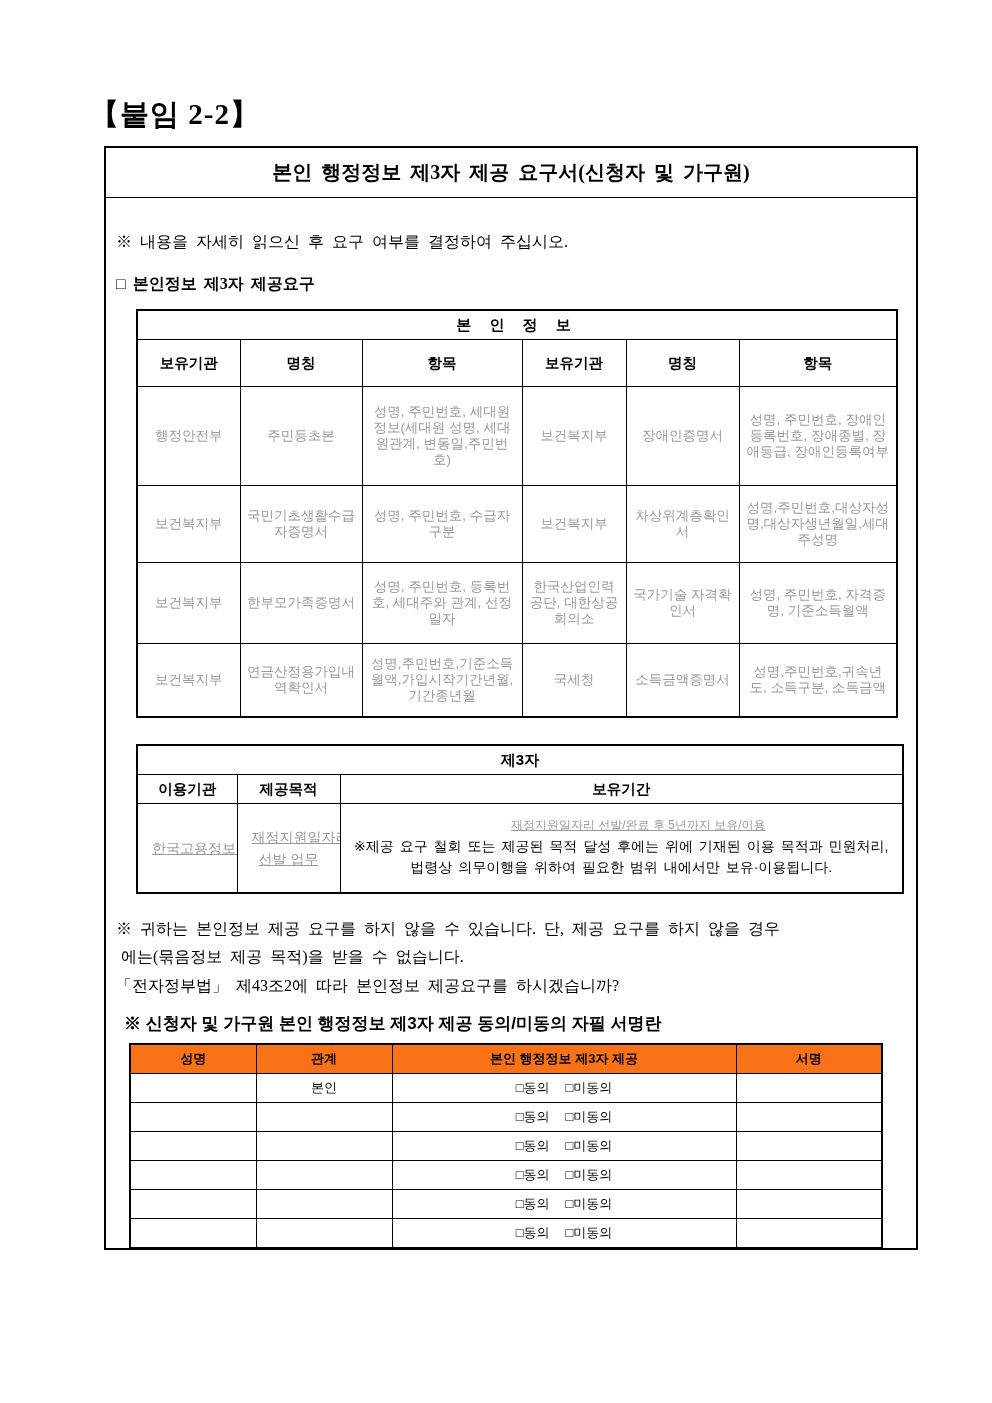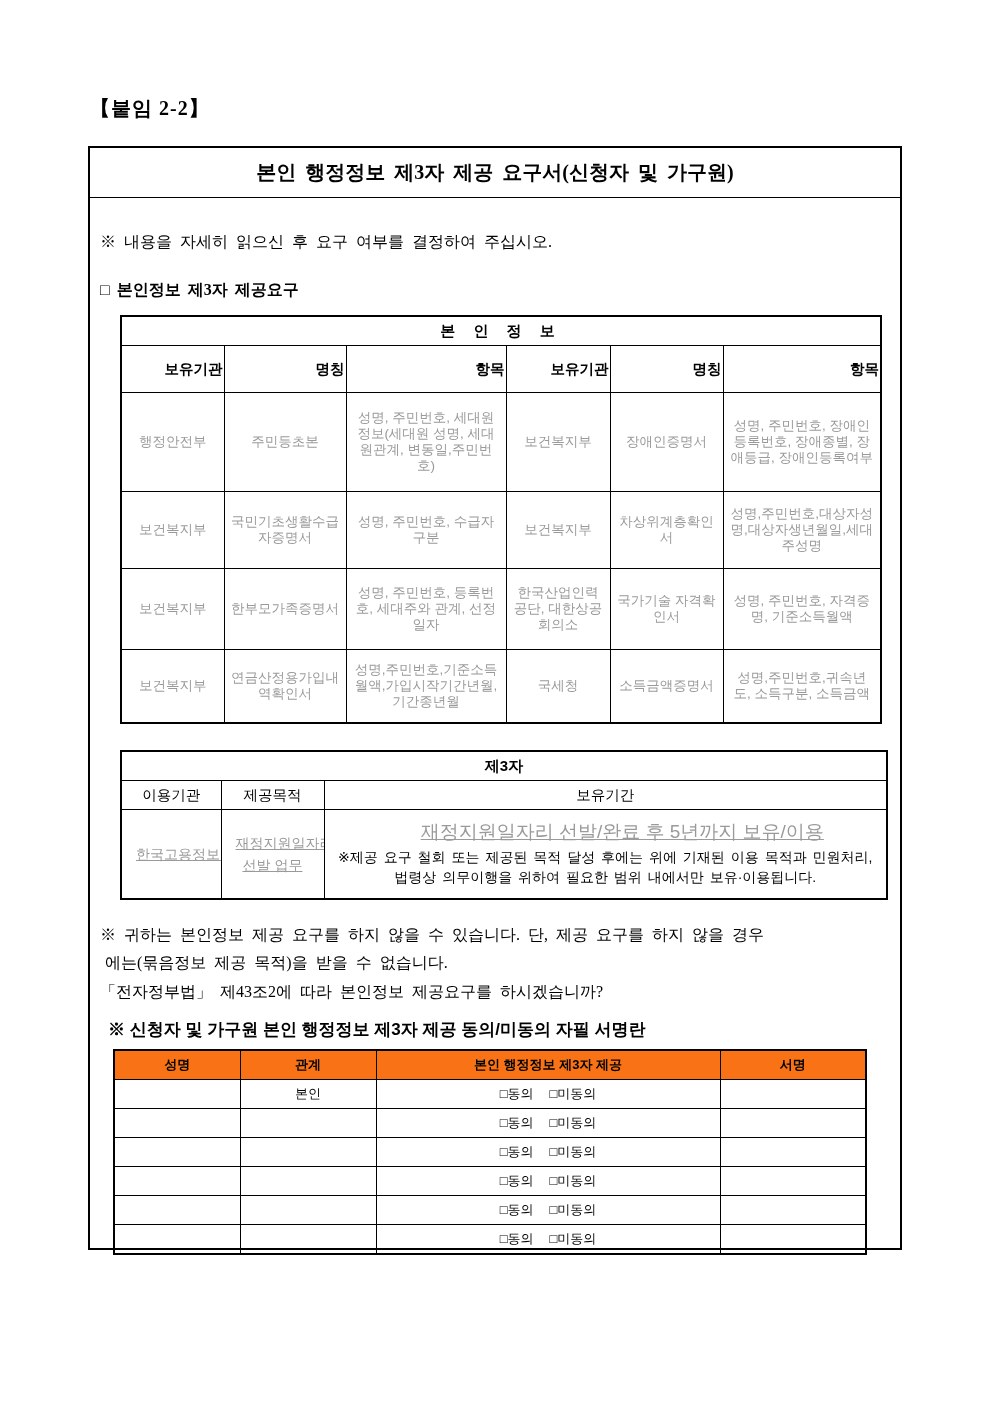--- a/index.html
+++ b/index.html
@@ -3,58 +3,58 @@
 <meta charset="utf-8">
 <style>
   html,body{margin:0;padding:0;}
   body{
     width:992px;height:1403px;position:relative;background:#ffffff;color:#000;
     font-family:"Liberation Serif","DejaVu Serif",serif;
     -webkit-font-smoothing:antialiased;
   }
   .attach{
     position:absolute;left:90px;top:95px;
-    font-size:20px;font-weight:bold;letter-spacing:1px;
+    font-size:29px;font-weight:bold;letter-spacing:1px;
   }
   .formbox{
-    position:absolute;left:88px;top:146px;width:814px;height:1104px;
+    position:absolute;left:104px;top:146px;width:814px;height:1104px;
     border:2px solid #000;box-sizing:border-box;background:#fff;
   }
   .form-title{
     height:49px;border-bottom:1px solid #000;
     display:flex;align-items:center;justify-content:center;
     font-size:20px;font-weight:bold;word-spacing:4px;
   }
   .form-body{padding:0 8px;}
   .intro{margin:24px 0 0 2px;font-size:16px;word-spacing:4px;}
   .notice{margin:34px 0 0 2px;font-size:16px;word-spacing:4px;}
-  .section-title{margin:27px 0 0 2px;font-size:16px;font-weight:bold;word-spacing:3px;}
+  .section-title{margin:21px 0 0 2px;font-size:16px;font-weight:bold;word-spacing:3px;}
 
   table{border-collapse:collapse;table-layout:fixed;}
   td{border:1px solid #000;text-align:center;vertical-align:middle;overflow:hidden;}
 
   
   .t1{margin:14px 0 0 22px;width:760px;border:2px solid #000;
       font-family:"Liberation Sans","DejaVu Sans",sans-serif;}
   .t1 .title-cell{font-weight:bold;font-size:15px;letter-spacing:7px;height:26px;color:#000;}
-  .t1 .head td{font-weight:bold;font-size:14.5px;height:44px;color:#000;text-align:right;}
+  .t1 .head td{font-weight:bold;font-size:14.5px;height:44px;color:#000;}
   .t1 .data td{color:#9a9a9a;font-size:13.5px;line-height:1.18;word-break:break-all;padding:3px 6px;}
   .t1 .r1 td{height:92px;}
   .t1 .r2 td{height:70px;}
   .t1 .r3 td{height:74px;}
   .t1 .r4 td{height:66px;}
 
   
   .t2{margin:26px 0 0 22px;width:766px;border:2px solid #000;
       font-family:"Liberation Sans","DejaVu Sans",sans-serif;}
   .t2 .title-cell{font-weight:bold;font-size:15px;height:26px;}
-  .t2 .head td{font-weight:normal;font-size:14.5px;height:26px;text-align:center;}
+  .t2 .head td{font-weight:bold;font-size:14.5px;height:26px;text-align:center;}
   .t2 .data td{height:86px;}
   .t2 .gray-underline{color:#9a9a9a;text-decoration:underline;font-size:14px;line-height:1.6;padding:0 14px;word-break:keep-all;}
-  .retention-main{color:#9a9a9a;text-decoration:underline;font-size:19px;margin-top:3px;padding-left:34px;}
+  .retention-main{color:#9a9a9a;text-decoration:underline;font-size:12px;margin-top:3px;padding-left:34px;}
   .retention-note{color:#000;font-size:14px;line-height:1.45;margin:2px 12px 5px;word-spacing:2px;text-align:center;}
 
   
   .note1{margin:21px 0 0 2px;font-size:16px;line-height:1.75;word-spacing:4px;}
   .note1 .line{display:block;}
   .note1 .line2{padding-left:5px;}
   .note2{margin:5px 0 0 2px;font-size:16px;word-spacing:4px;}
   .sig-caption{margin:15px 0 0 10px;font-family:Liberation Sans, sans-serif;
                font-weight:bold;font-size:17px;}
 

